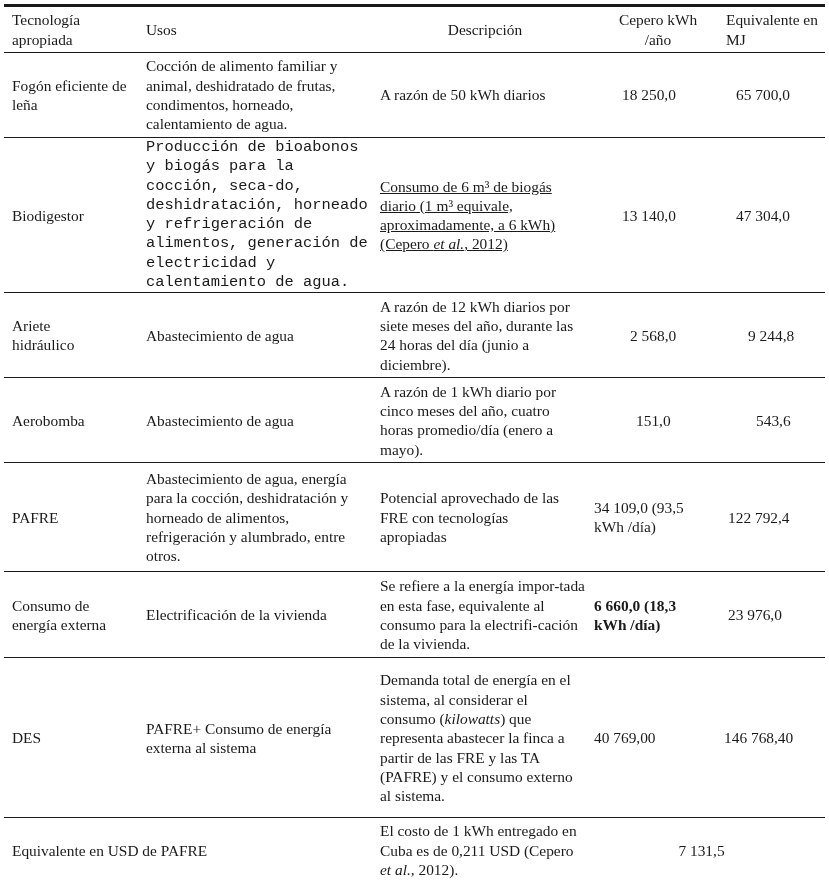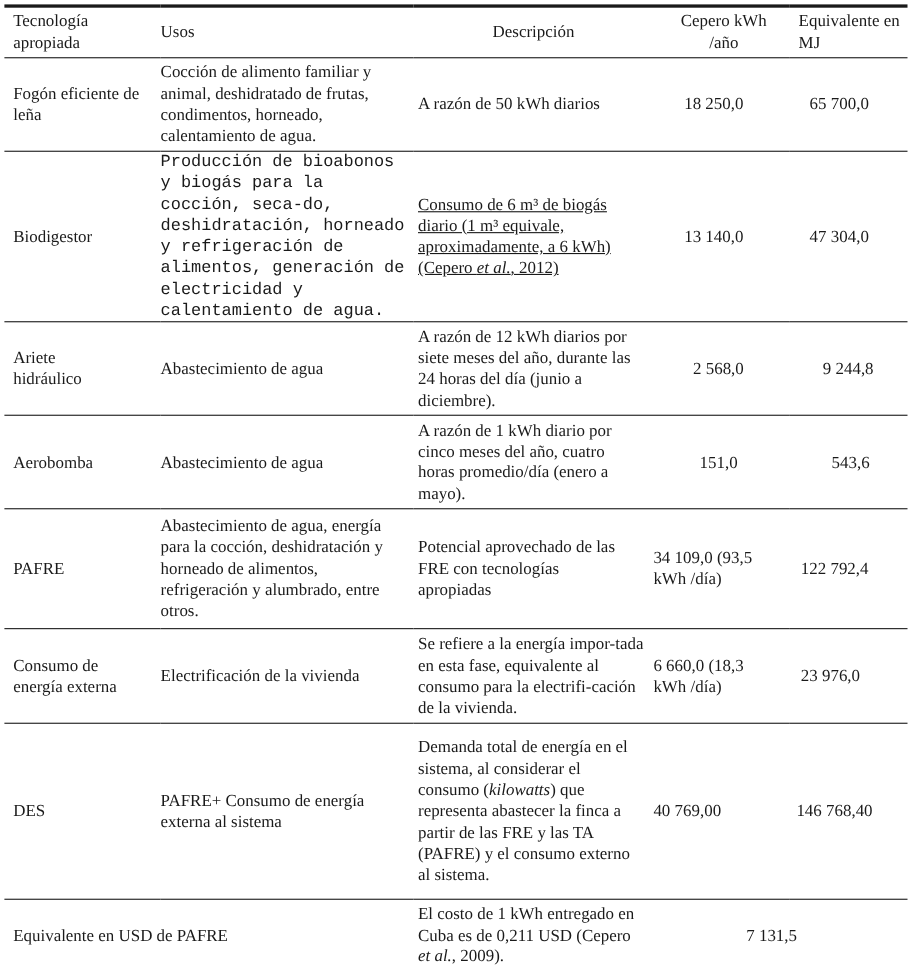--- a/index.html
+++ b/index.html
@@ -116,30 +116,30 @@
         <td class="c1">PAFRE</td>
         <td class="c2" style="padding-right:4px;">Abastecimiento de agua, energía para la cocción, deshidratación y horneado de alimentos, refrigeración y alumbrado, entre otros.</td>
         <td class="c3" style="padding-right:24px;">Potencial aprovechado de las FRE con tecnologías apropiadas</td>
         <td class="c4" style="padding-left:4px;padding-right:4px;">34 109,0 (93,5 kWh /día)</td>
         <td class="c5" style="padding-left:10px;">122 792,4</td>
       </tr>
       <tr class="row" style="height:86px;">
         <td class="c1" style="padding-right:14px;">Consumo de energía externa</td>
         <td class="c2">Electrificación de la vivienda</td>
         <td class="c3" style="padding-right:2px;">Se refiere a la energía impor-tada en esta fase, equivalente al consumo para la electrifi-cación de la vivienda.</td>
-        <td class="c4" style="padding-left:4px;padding-right:14px;">6 660,0 (18,3 kWh /día)</td>
+        <td class="c4" style="padding-left:4px;padding-right:14px;font-weight:bold;">6 660,0 (18,3 kWh /día)</td>
         <td class="c5" style="padding-left:10px;">23 976,0</td>
       </tr>
       <tr class="row" style="height:160px;">
         <td class="c1">DES</td>
         <td class="c2" style="padding-right:4px;">PAFRE+ Consumo de energía externa al sistema</td>
         <td class="c3" style="padding-right:6px;"><span>Demanda total de energía en el sistema, al considerar el consumo (</span><span class="ital">kilowatts</span><span>) que representa abastecer la finca a partir de las FRE y las TA (PAFRE) y el consumo externo al sistema.</span></td>
         <td class="c4" style="padding-left:4px;">40 769,00</td>
         <td class="c5" style="padding-left:6px;">146 768,40</td>
       </tr>
       <tr class="row last" style="height:66px;">
         <td class="c1" colspan="2">Equivalente en USD de PAFRE</td>
-        <td class="c3" style="padding-right:4px;"><span>El costo de 1 kWh entregado en Cuba es de 0,211 USD (Cepero </span><span class="ital">et al.</span><span>, 2009).</span></td>
+        <td class="c3" style="padding-right:4px;"><span>El costo de 1 kWh entregado en Cuba es de 0,211 USD (Cepero </span><span class="ital">et al.</span><span>, 2012).</span></td>
         <td colspan="2" class="span-val" style="padding-right:12px;">7 131,5</td>
       </tr>
     </tbody>
   </table>
 </div>
 
 </body></html>

